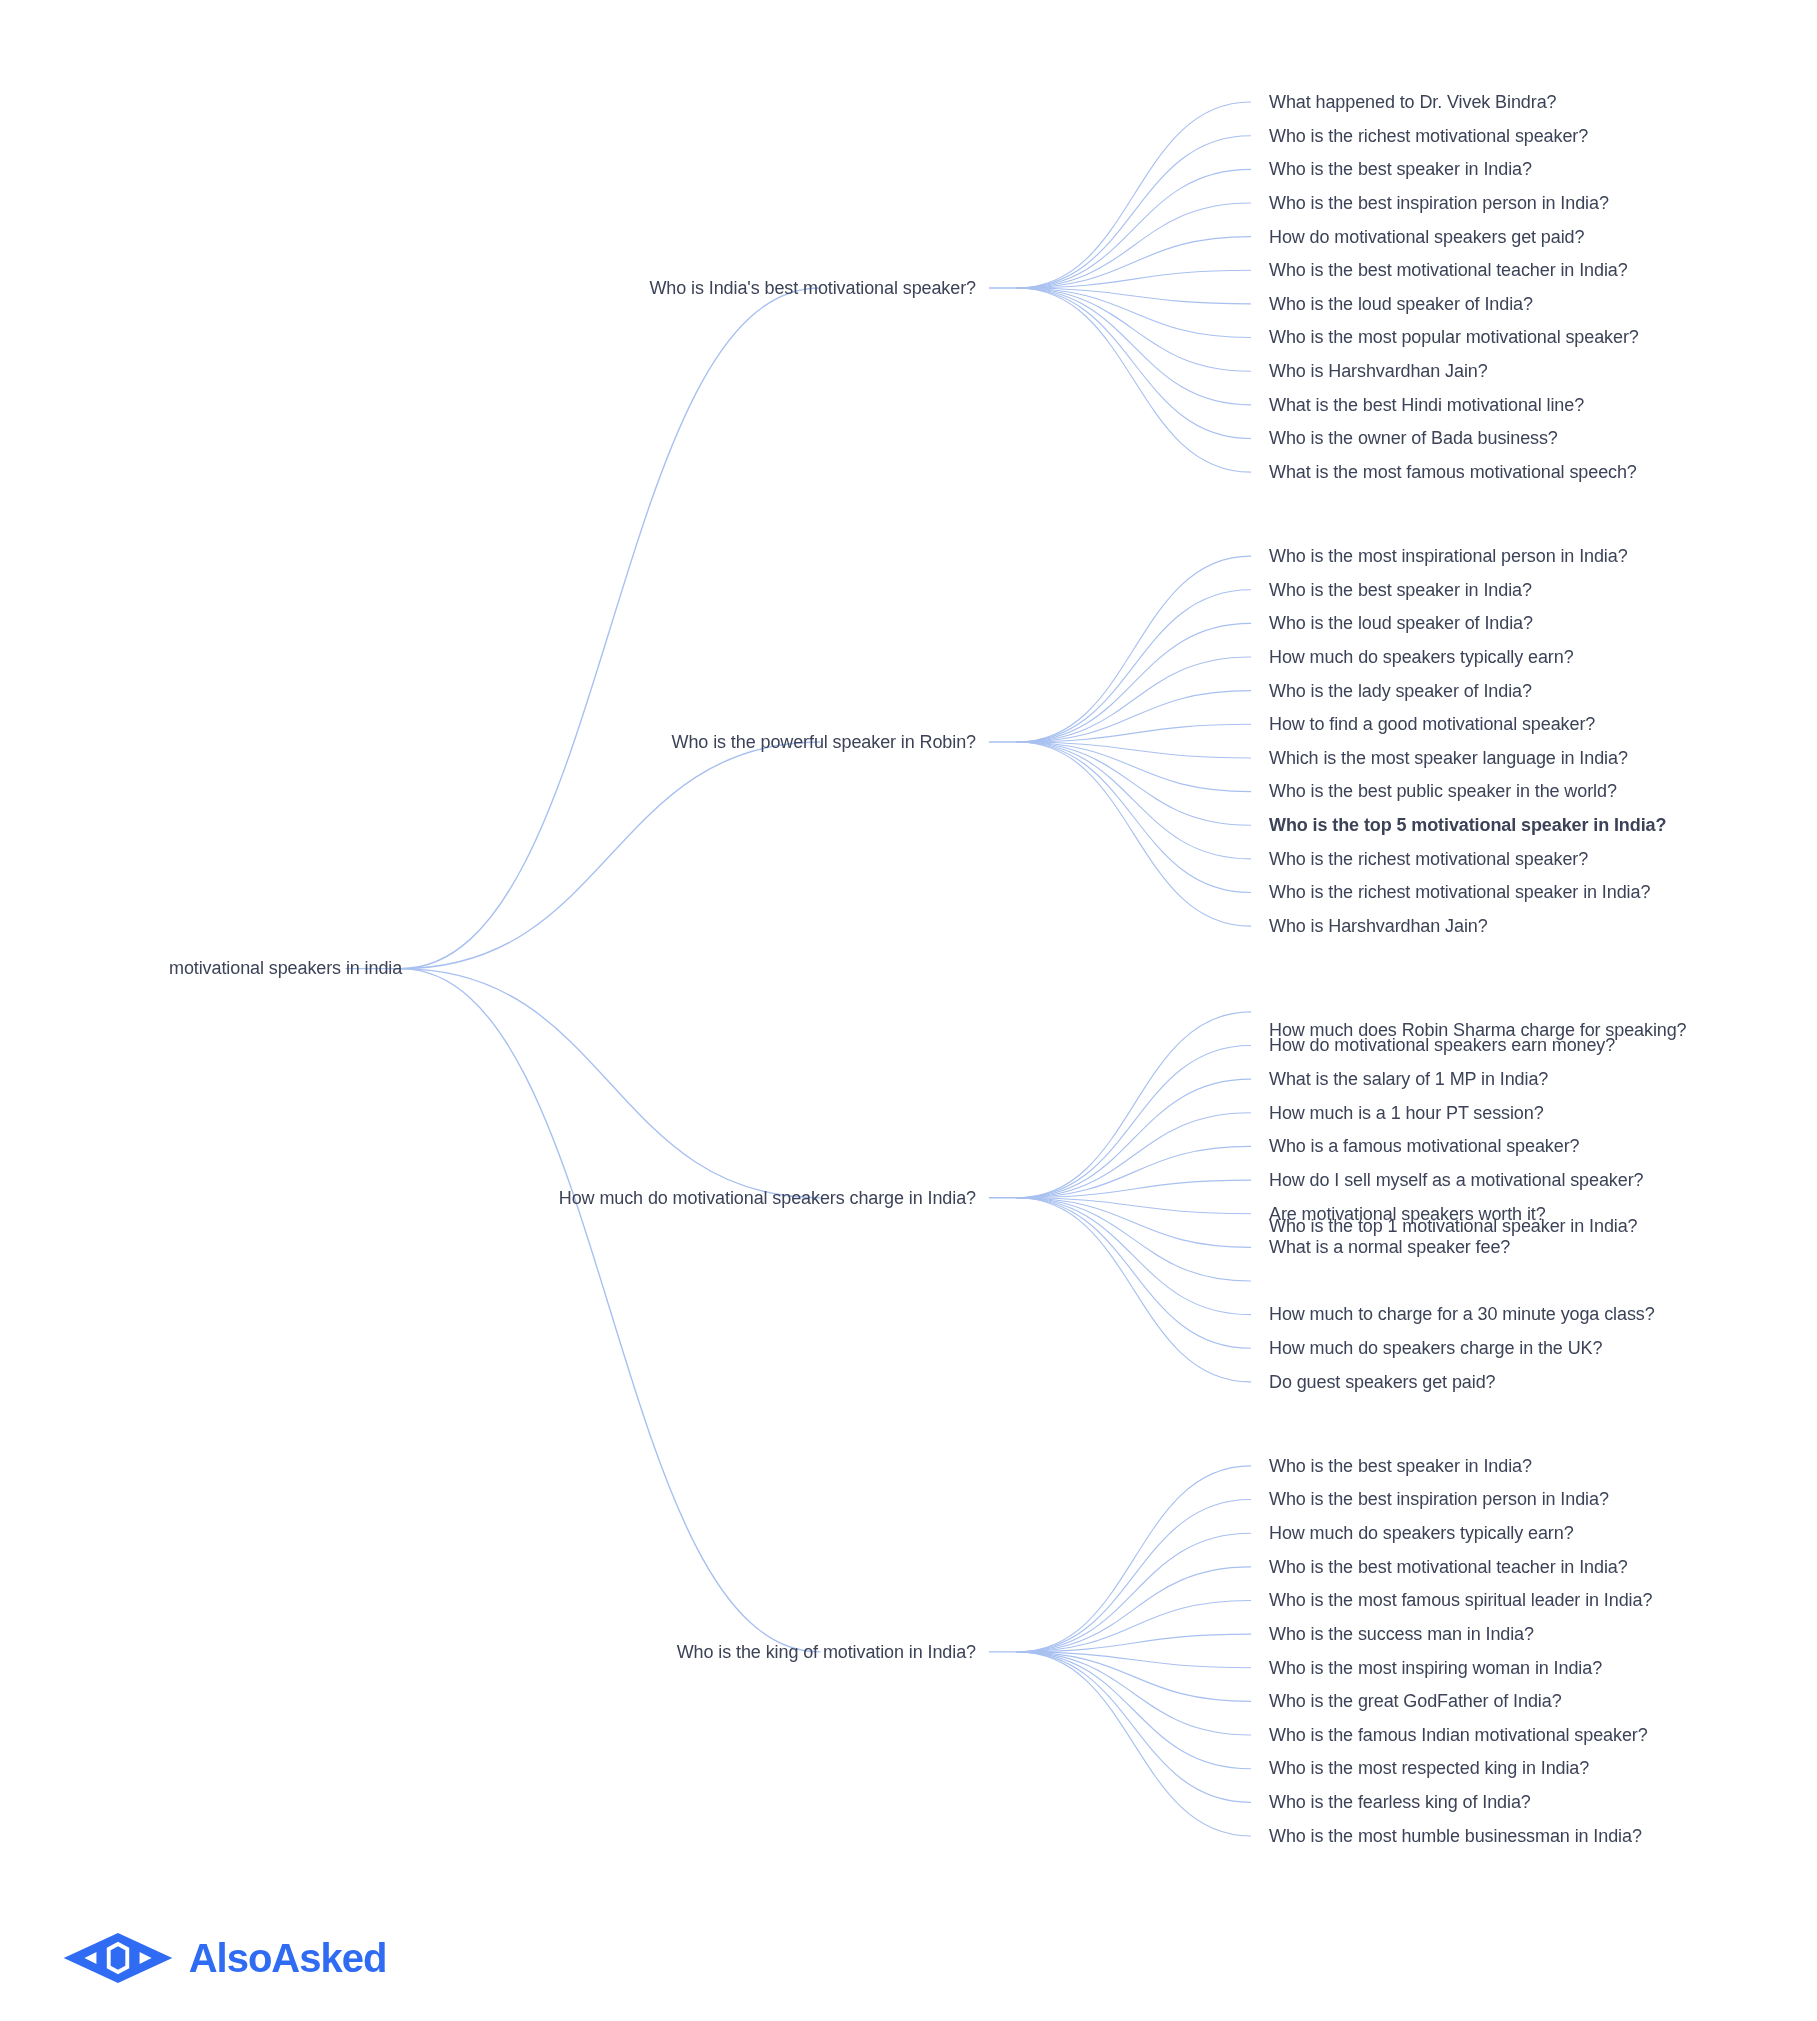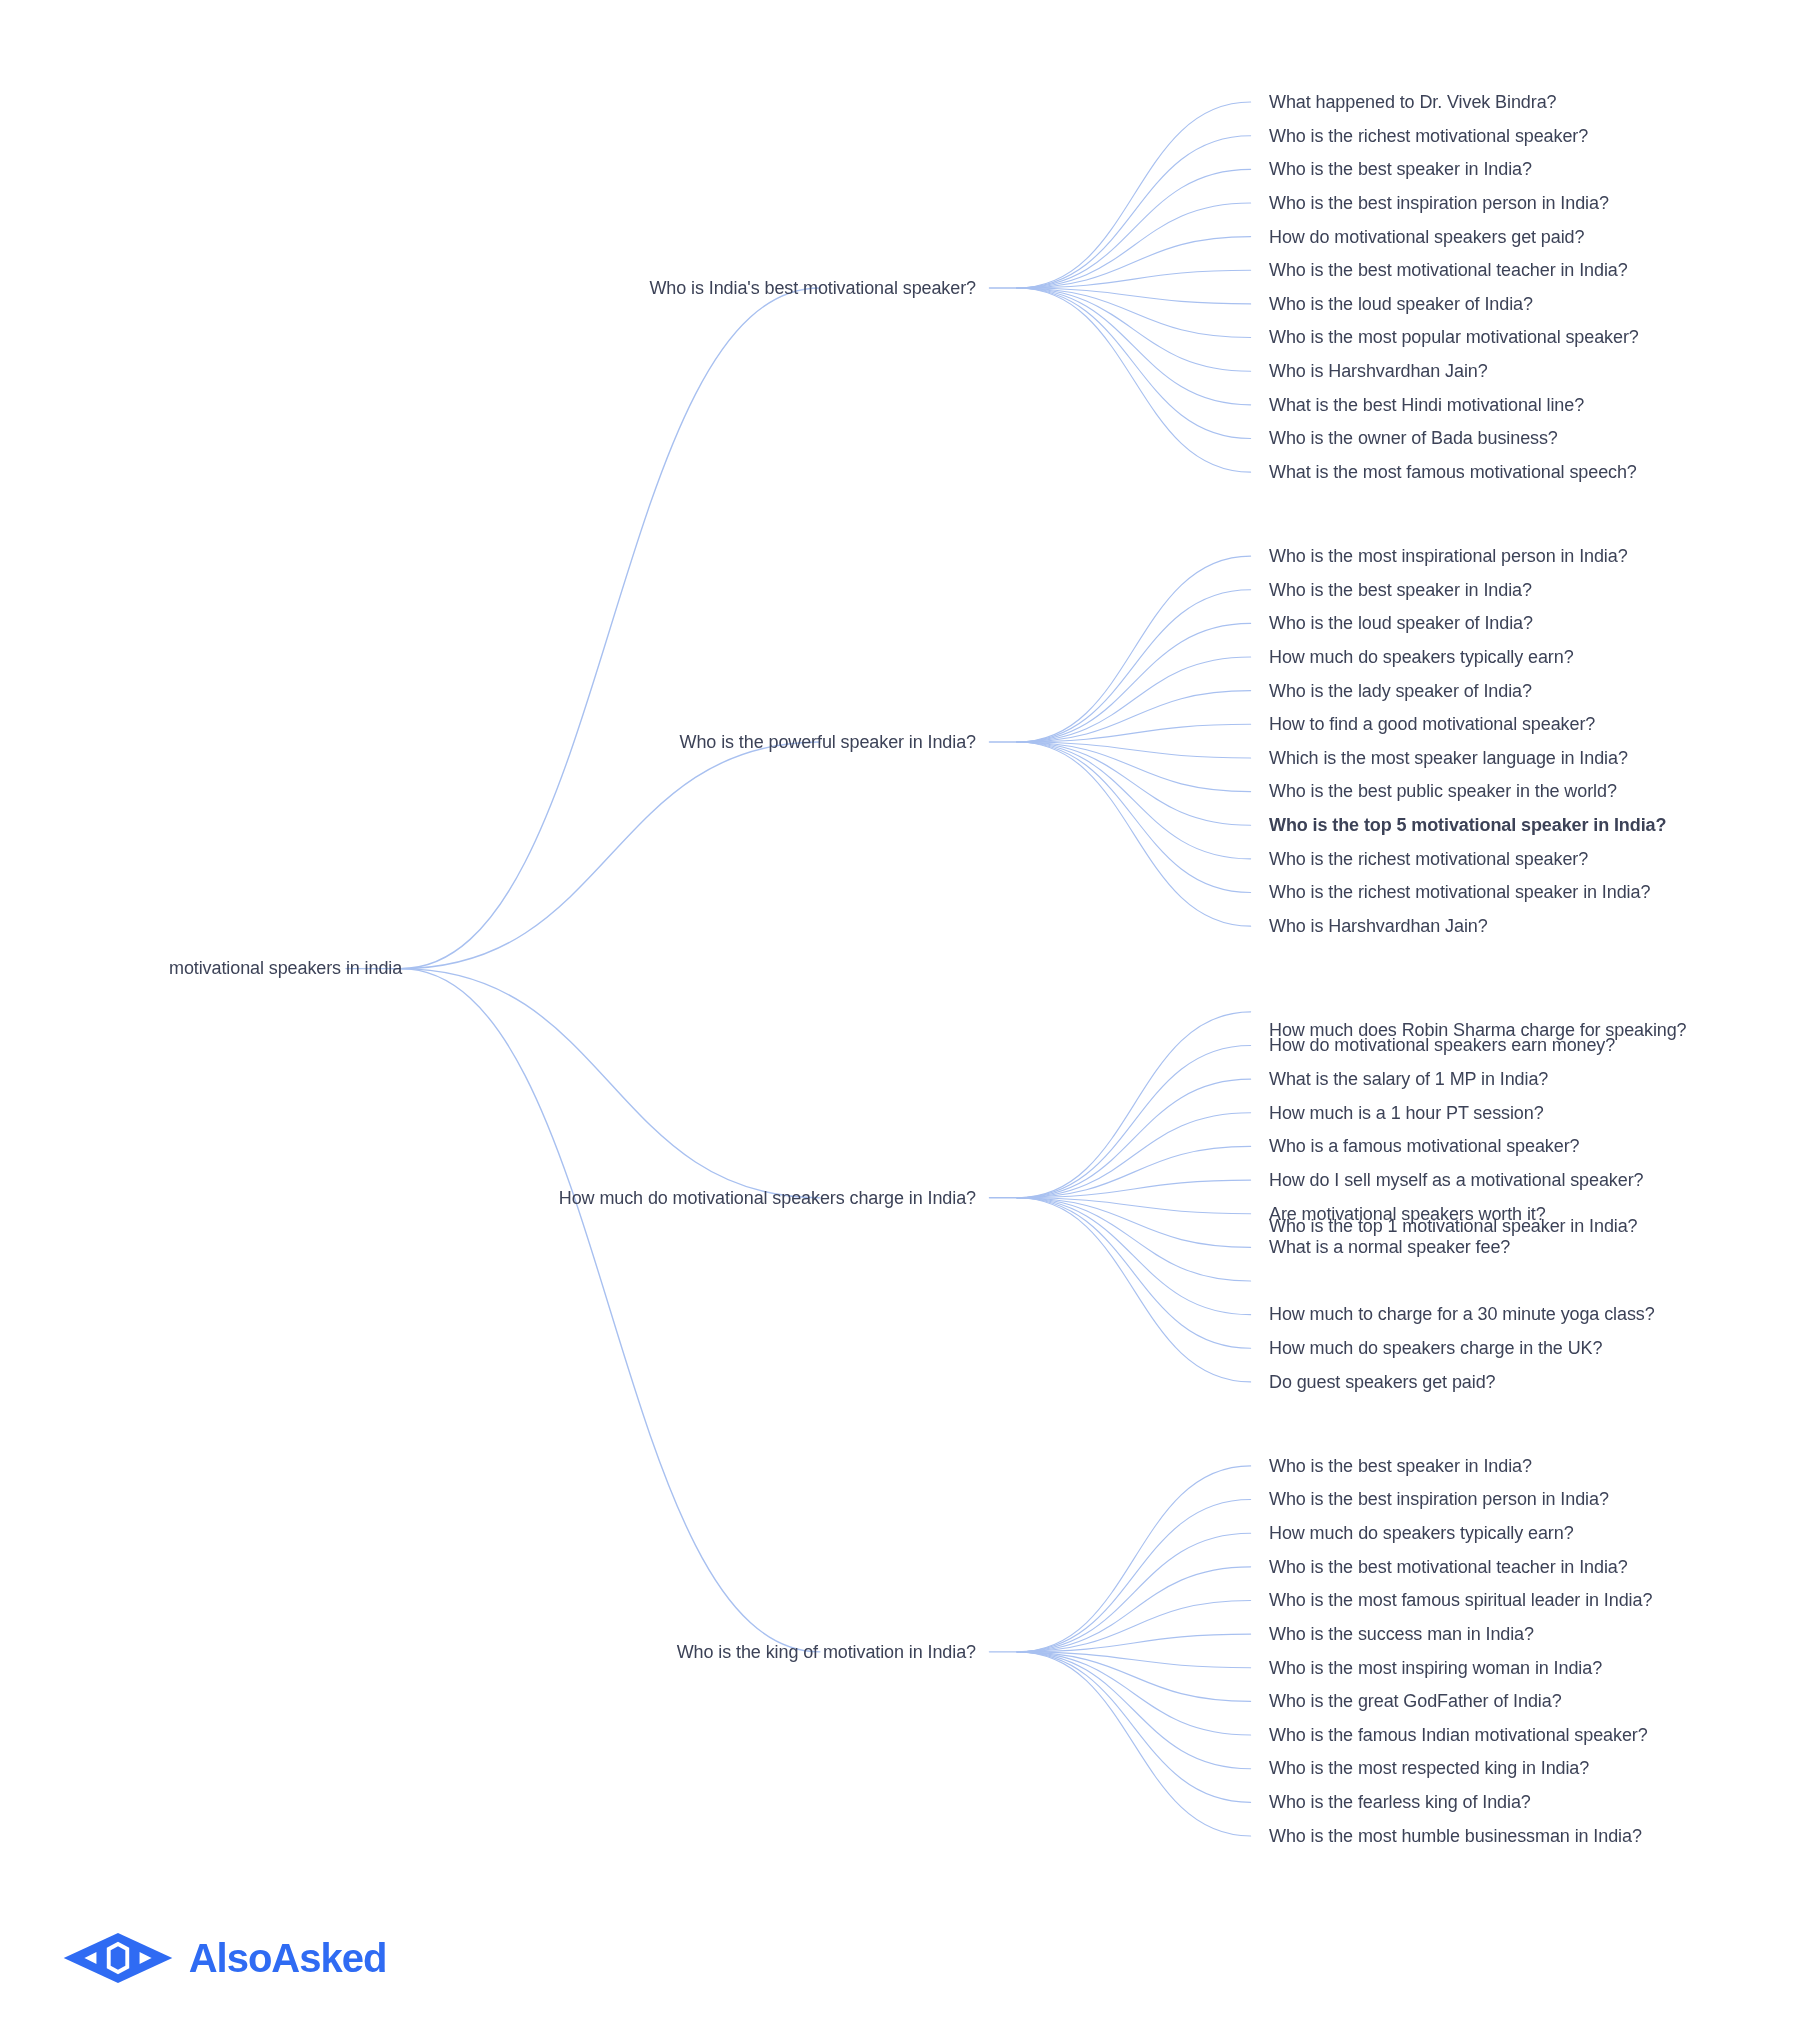--- a/index.html
+++ b/index.html
@@ -146,21 +146,21 @@
       <div class="node-label node-leaf" style="top: 169px; left: 1269px;">Who is the best speaker in India?</div>
       <div class="node-label node-leaf" style="top: 203px; left: 1269px;">Who is the best inspiration person in India?</div>
       <div class="node-label node-leaf" style="top: 237px; left: 1269px;">How do motivational speakers get paid?</div>
       <div class="node-label node-leaf" style="top: 270px; left: 1269px;">Who is the best motivational teacher in India?</div>
       <div class="node-label node-leaf" style="top: 304px; left: 1269px;">Who is the loud speaker of India?</div>
       <div class="node-label node-leaf" style="top: 337px; left: 1269px;">Who is the most popular motivational speaker?</div>
       <div class="node-label node-leaf" style="top: 371px; left: 1269px;">Who is Harshvardhan Jain?</div>
       <div class="node-label node-leaf" style="top: 405px; left: 1269px;">What is the best Hindi motivational line?</div>
       <div class="node-label node-leaf" style="top: 438px; left: 1269px;">Who is the owner of Bada business?</div>
       <div class="node-label node-leaf" style="top: 472px; left: 1269px;">What is the most famous motivational speech?</div>
-      <div class="node-label node-branch" style="top: 742px; right: 842px;">Who is the powerful speaker in India?</div>
+      <div class="node-label node-branch" style="top: 742px; right: 842px;">Who is the powerful speaker in Robin?</div>
       <div class="node-label node-leaf" style="top: 556px; left: 1269px;">Who is the most inspirational person in India?</div>
       <div class="node-label node-leaf" style="top: 590px; left: 1269px;">Who is the best speaker in India?</div>
       <div class="node-label node-leaf" style="top: 623px; left: 1269px;">Who is the loud speaker of India?</div>
       <div class="node-label node-leaf" style="top: 657px; left: 1269px;">How much do speakers typically earn?</div>
       <div class="node-label node-leaf" style="top: 691px; left: 1269px;">Who is the lady speaker of India?</div>
       <div class="node-label node-leaf" style="top: 724px; left: 1269px;">How to find a good motivational speaker?</div>
       <div class="node-label node-leaf" style="top: 758px; left: 1269px;">Which is the most speaker language in India?</div>
       <div class="node-label node-leaf" style="top: 791px; left: 1269px;">Who is the best public speaker in the world?</div>
       <div class="node-label node-leaf" style="top: 825px; left: 1269px; font-weight: bold;">Who is the top 5 motivational speaker in India?</div>
       <div class="node-label node-leaf" style="top: 859px; left: 1269px;">Who is the richest motivational speaker?</div>

